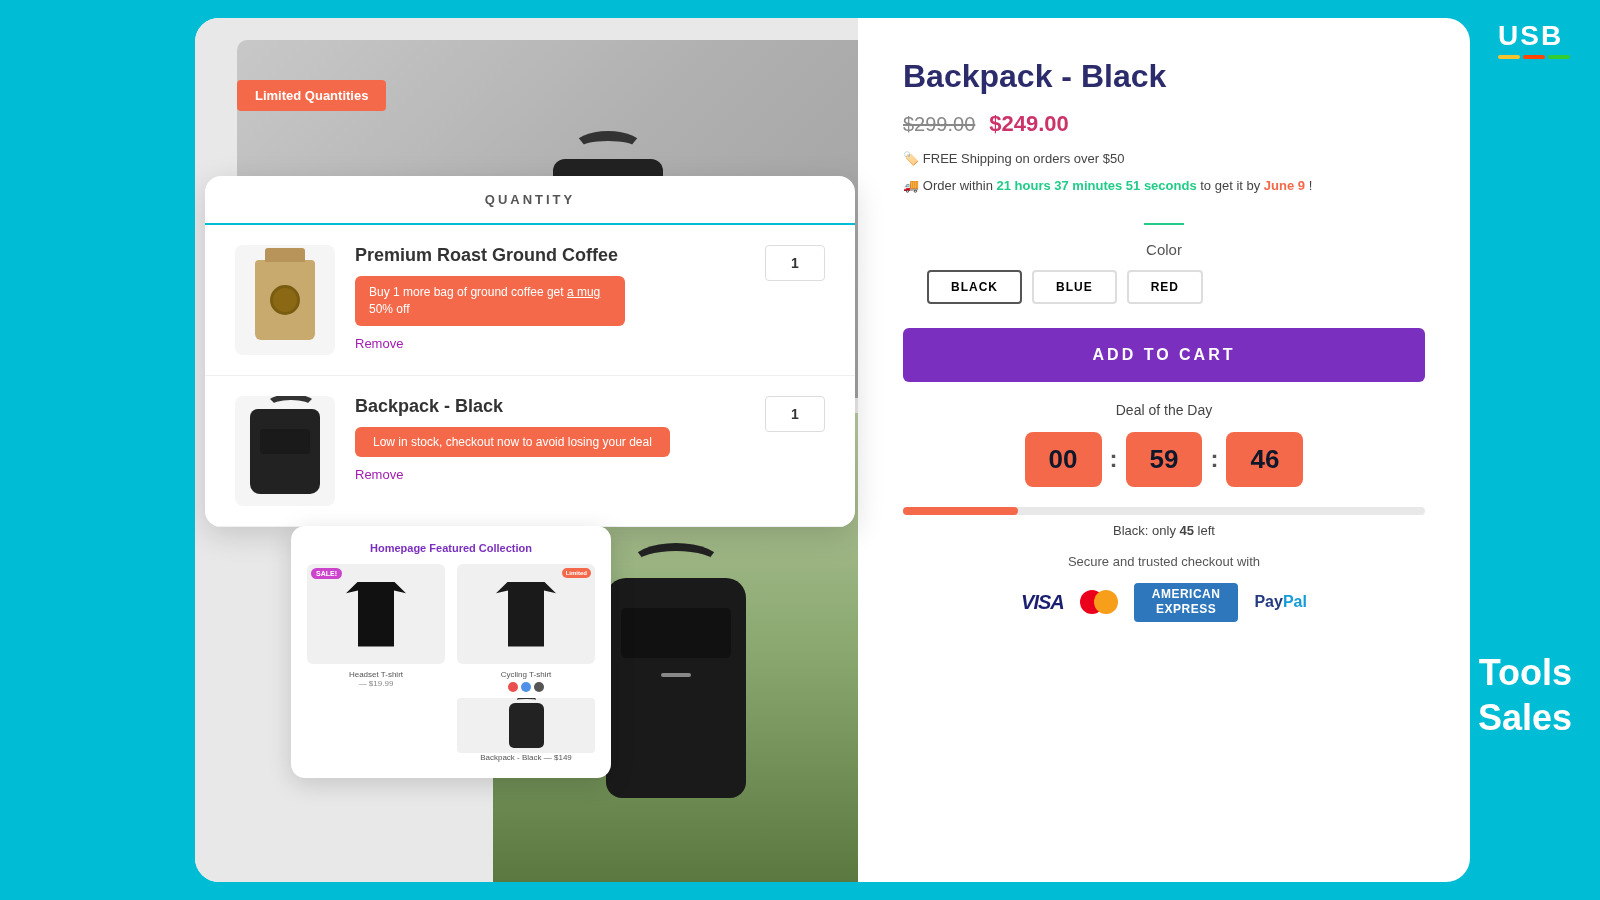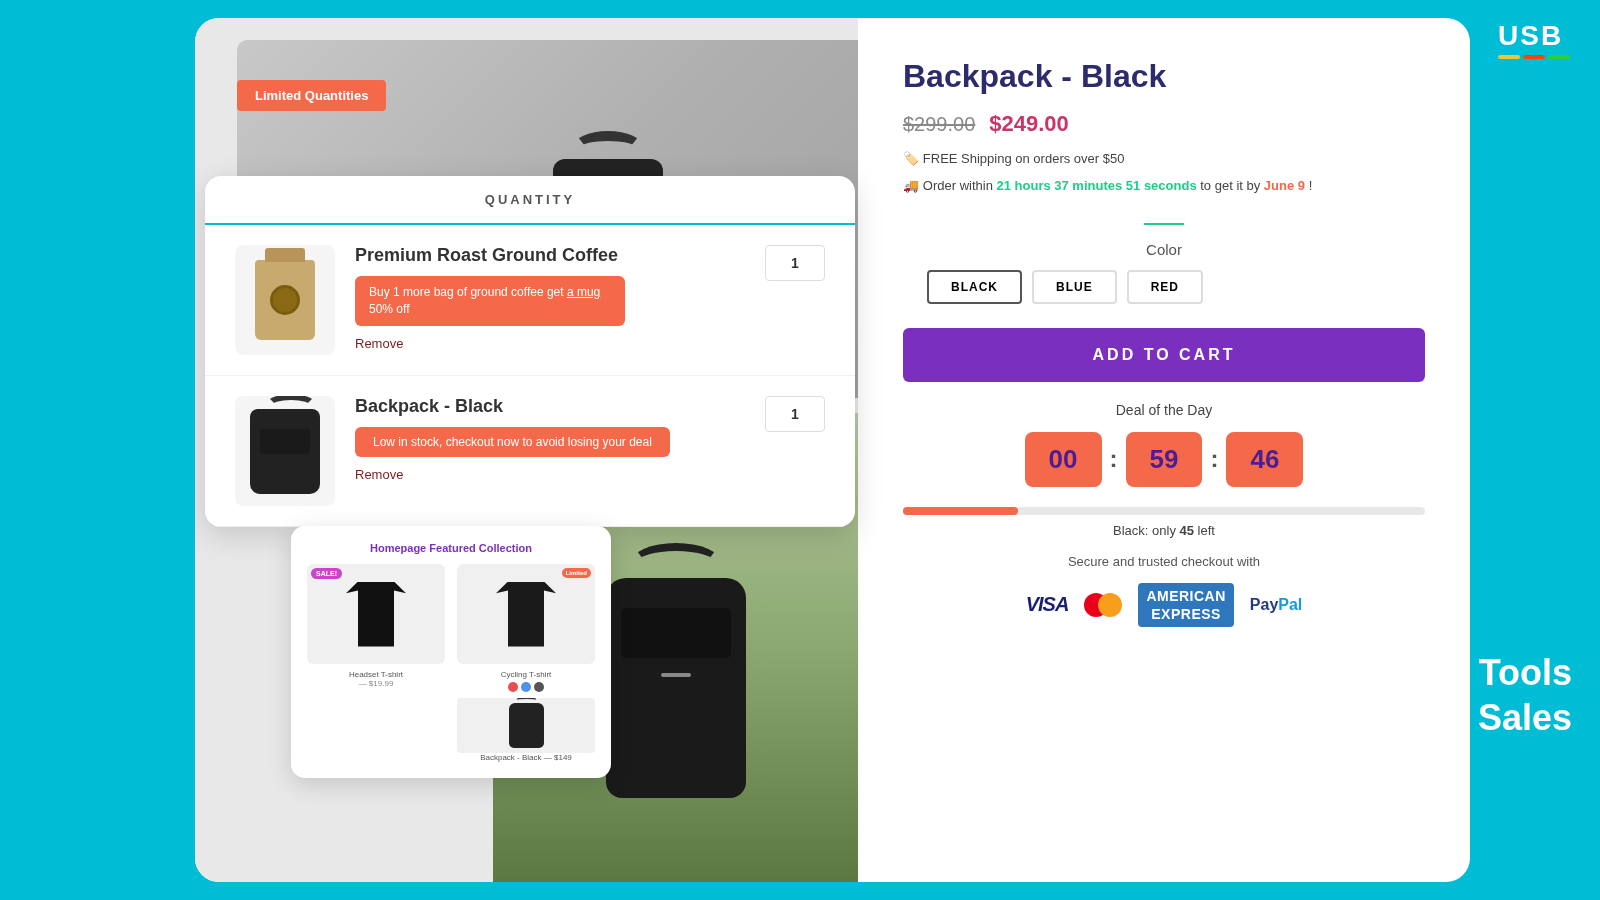--- a/index.html
+++ b/index.html
@@ -207,21 +207,21 @@
     .cart-promo-low {
       background: #f4694a;
       color: white;
       font-size: 12px;
       padding: 8px 18px;
       border-radius: 6px;
       display: inline-block;
       margin-bottom: 10px;
     }
     .cart-remove {
-      color: #7f1d1d;
+      color: #a21caf;
       font-size: 13px;
       cursor: pointer;
       display: block;
     }
     .cart-qty {
       width: 60px;
       height: 36px;
       border: 1px solid #ddd;
       border-radius: 4px;
       text-align: center;
@@ -418,21 +418,21 @@
     }
     .countdown {
       display: flex;
       align-items: center;
       justify-content: center;
       gap: 8px;
       margin-bottom: 20px;
     }
     .countdown-box {
       background: #f4694a;
-      color: #4c1d95;
+      color: #0f172a;
       font-size: 26px;
       font-weight: bold;
       padding: 12px 24px;
       border-radius: 8px;
       min-width: 60px;
       text-align: center;
     }
     .countdown-sep {
       font-size: 24px;
       font-weight: bold;
@@ -497,23 +497,23 @@
       width: 24px;
       height: 24px;
       border-radius: 50%;
       background: #f79e1b;
       position: absolute;
       right: 0;
     }
     .amex-icon {
       background: #2e77bc;
       color: white;
-      font-size: 14px;
-      font-weight: bold;
-      padding: 4px 8px;
+      font-size: 12px;
+      font-weight: bold;
+      padding: 4px 18px;
       border-radius: 4px;
       letter-spacing: 0.5px;
       text-align: center;
       line-height: 1.3;
     }
     .paypal-icon {
       font-size: 16px;
       font-weight: bold;
     }
     .paypal-pay {

